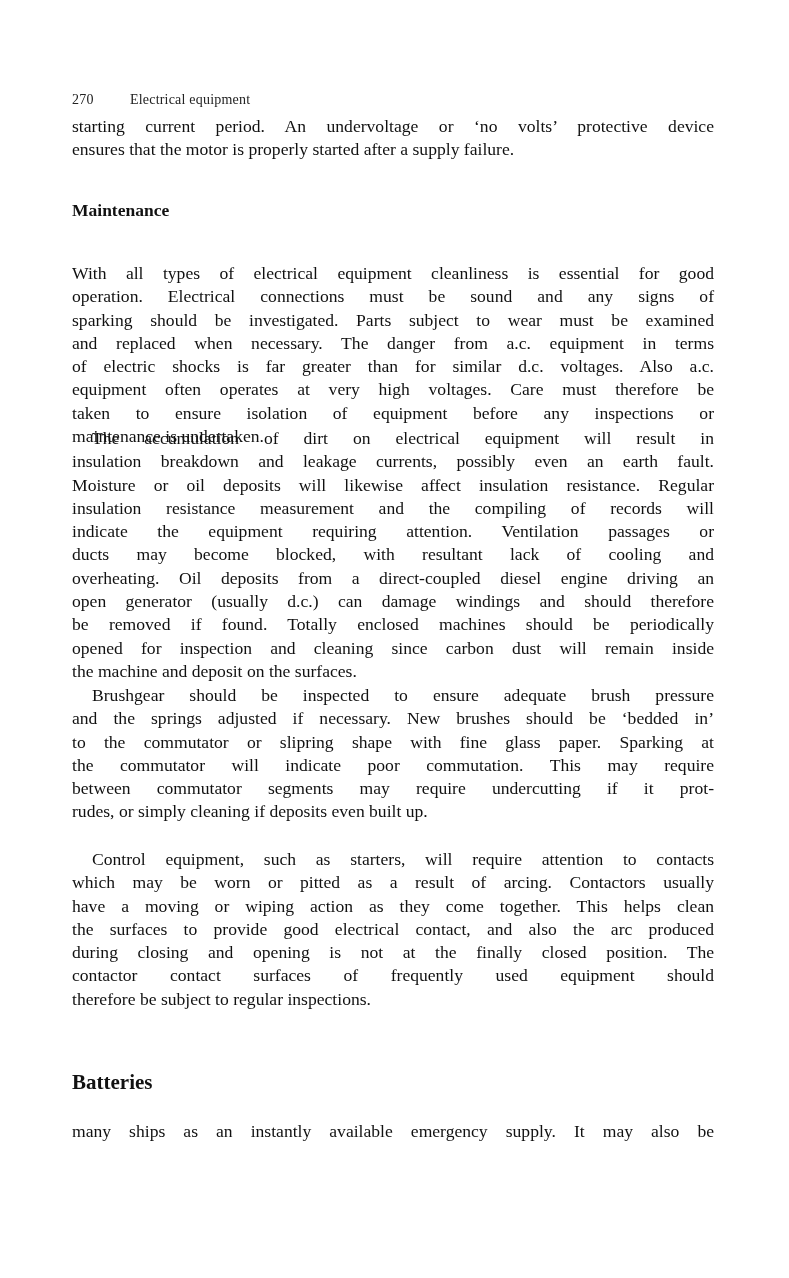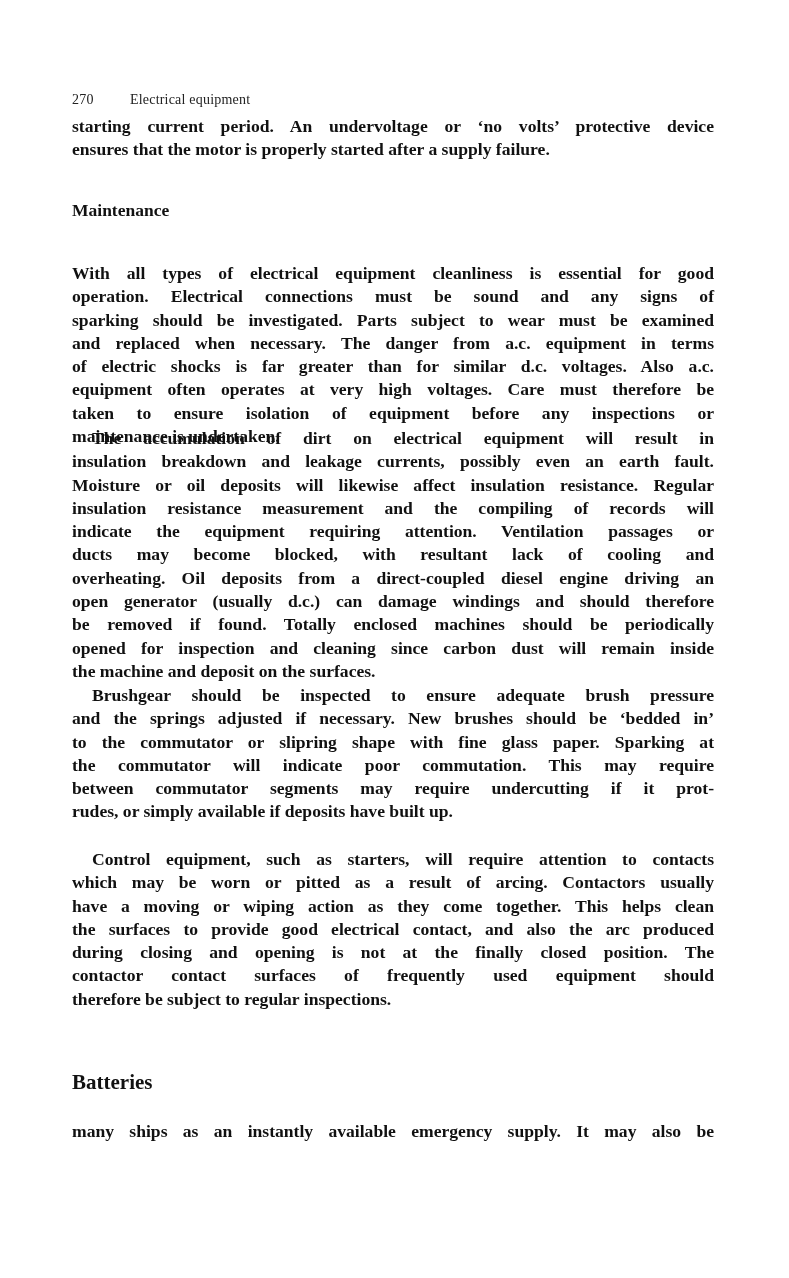--- a/index.html
+++ b/index.html
@@ -1,21 +1,21 @@
 <!DOCTYPE html>
 <html><head>
   <meta charset="utf-8">
   <style>
     html, body { margin: 0; padding: 0; background: #ffffff; }
     body { width: 789px; height: 1278px; position: relative; overflow: hidden;
            font-family: "Liberation Serif", "DejaVu Serif", serif; color: #111; }
     .page { position: absolute; left: 0; top: 0; width: 789px; height: 1278px; }
     .running-head { position: absolute; top: 72px; left: 72px; font-size: 14px; letter-spacing: 0.2px; color: #222; margin-top: 20px; }
     .running-head .pgnum { display: inline-block; width: 58px; }
-    .block { position: absolute; left: 72px; width: 642px; font-weight: bold; }
+    .block { position: absolute; left: 72px; width: 642px; }
     .line { display: block; font-size: 17.6px; line-height: 23.3px; height: 23.3px; white-space: nowrap;
             text-align: justify; text-align-last: justify; }
     .line.last { text-align-last: left; }
     .line.indent { text-indent: 20px; }
     .heading { position: absolute; left: 72px; font-weight: bold; }
     .h-maint { top: 200px; font-size: 17.5px; }
     .h-batt { top: 1070px; font-size: 21px; }
   </style>
 </head>
 <body>
@@ -57,21 +57,21 @@
     <span class="line">opened for inspection and cleaning since carbon dust will remain inside</span>
     <span class="line last">the machine and deposit on the surfaces.</span>
   </div>
 
   <div class="block" style="top:684px;">
     <span class="line indent">Brushgear should be inspected to ensure adequate brush pressure</span>
     <span class="line">and the springs adjusted if necessary. New brushes should be ‘bedded in’</span>
     <span class="line">to the commutator or slipring shape with fine glass paper. Sparking at</span>
     <span class="line">the commutator will indicate poor commutation. This may require</span>
     <span class="line">between commutator segments may require undercutting if it prot-</span>
-    <span class="line last">rudes, or simply available if deposits have built up.</span>
+    <span class="line last">rudes, or simply cleaning if deposits even built up.</span>
   </div>
 
   <div class="block" style="top:848px;">
     <span class="line indent">Control equipment, such as starters, will require attention to contacts</span>
     <span class="line">which may be worn or pitted as a result of arcing. Contactors usually</span>
     <span class="line">have a moving or wiping action as they come together. This helps clean</span>
     <span class="line">the surfaces to provide good electrical contact, and also the arc produced</span>
     <span class="line">during closing and opening is not at the finally closed position. The</span>
     <span class="line">contactor contact surfaces of frequently used equipment should</span>
     <span class="line last">therefore be subject to regular inspections.</span>

